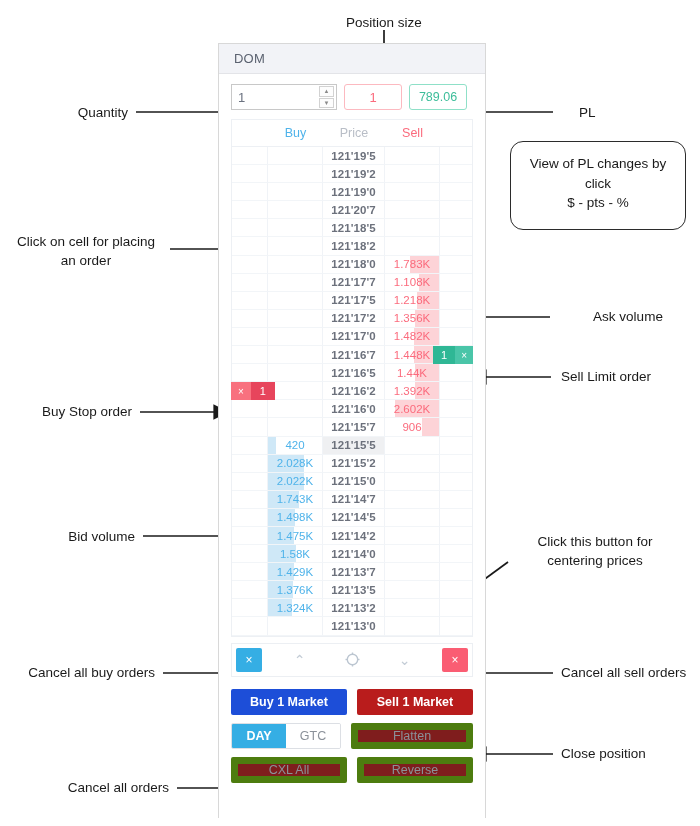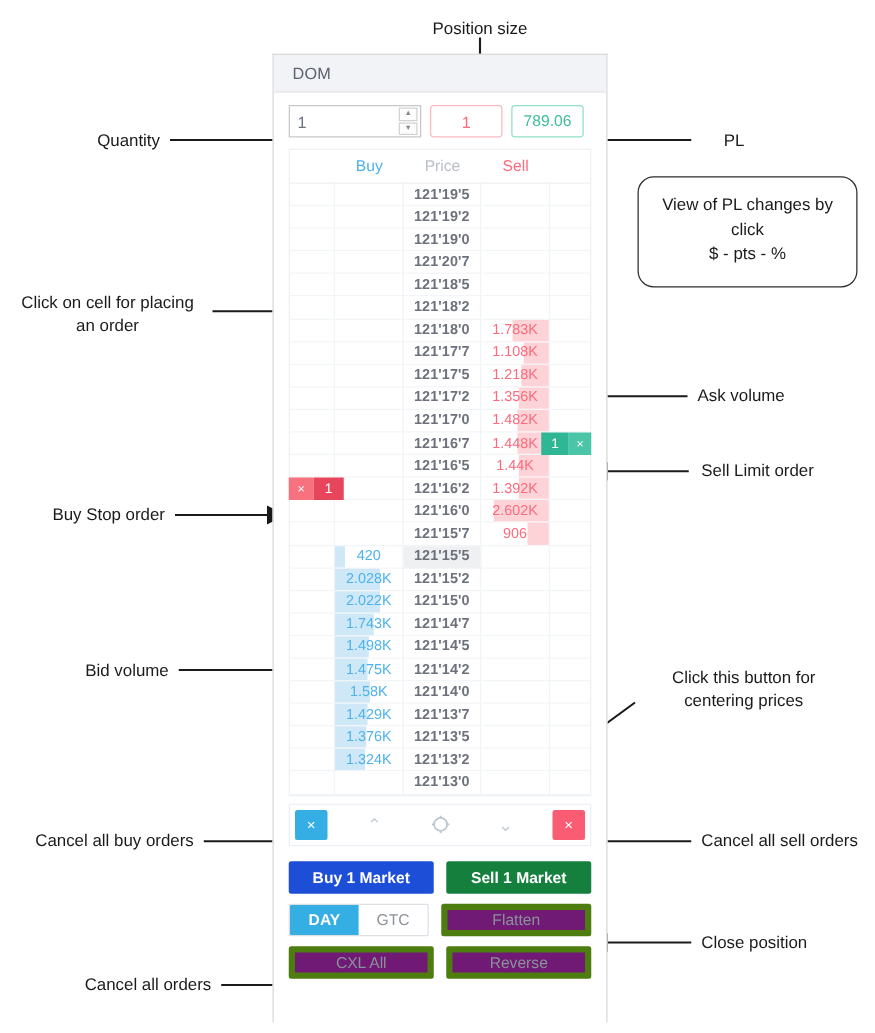--- a/index.html
+++ b/index.html
@@ -201,22 +201,22 @@
 
   
   .actions { padding: 12px 12px 0 12px; }
   .brow { display: flex; gap: 10px; margin-bottom: 8px; }
   .btn {
     flex: 1; height: 26px;
     display: flex; align-items: center; justify-content: center;
     font-size: 12.5px; border-radius: 2px;
   }
   .btn-buy { background: #1d4ed8; color: #fff; font-weight: bold; }
-  .btn-sell { background: #15803d; color: #fff; font-weight: bold; }
-  .btn-outline { border: 5px solid #4d7c0f; color: #8b9199; background: #701a75; }
+  .btn-sell { background: #b91c1c; color: #fff; font-weight: bold; }
+  .btn-outline { border: 7px solid #4d7c0f; color: #8b9199; background: #7f1d1d; }
   .tif { flex: 1; display: flex; height: 26px; border: 1px solid #dcdfe4; border-radius: 2px; overflow: hidden; }
   .tif > div { flex: 1; display: flex; align-items: center; justify-content: center; font-size: 12.5px; }
   .tif .on { background: #35aee4; color: #fff; font-weight: bold; }
   .tif .off { background: #fff; color: #8b9199; }
 </style>
 </head>
 <body>
 
 <div id="root">
 
@@ -254,21 +254,21 @@
     <line x1="177" y1="788" x2="238" y2="788" stroke="#1a1a1a" stroke-width="1.7" marker-end="url(#ah)"></line>
   </svg>
 
   <div class="anno c" style="left:330px; top:14px; width:108px;">Position size</div>
   <div class="anno l" style="left:0px; top:104px; width:128px;">Quantity</div>
   <div class="anno r" style="left:579px; top:104px; width:80px;">PL</div>
   <div class="callout" style="left:510px; top:141px; width:176px; height:89px;">View of PL changes  by click
 $ - pts - %</div>
   <div class="anno c" style="left:6px; top:233px; width:160px;">Click on cell for placing
 an order</div>
-  <div class="anno r" style="left:558px; top:308px; width:140px;">Ask volume</div>
+  <div class="anno r" style="left:558px; top:308px; width:140px;text-align:center;">Ask volume</div>
   <div class="anno r" style="left:561px; top:368px; width:140px;">Sell Limit order</div>
   <div class="anno l" style="left:0px; top:403px; width:132px;">Buy Stop order</div>
   <div class="anno l" style="left:0px; top:528px; width:135px;">Bid volume</div>
   <div class="anno c" style="left:512px; top:533px; width:166px;">Click this button for
 centering prices</div>
   <div class="anno l" style="left:0px; top:664px; width:155px;">Cancel all buy orders</div>
   <div class="anno r" style="left:561px; top:664px; width:145px;">Cancel all sell orders</div>
   <div class="anno r" style="left:561px; top:745px; width:140px;">Close position</div>
   <div class="anno l" style="left:0px; top:779px; width:169px;">Cancel all orders</div>
 

